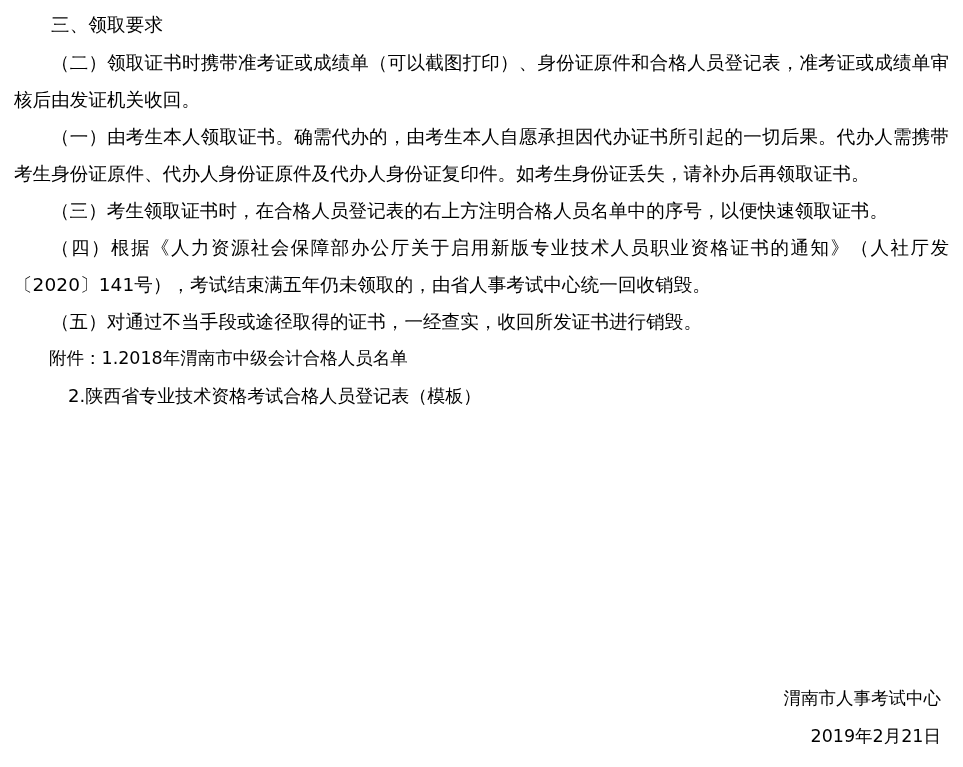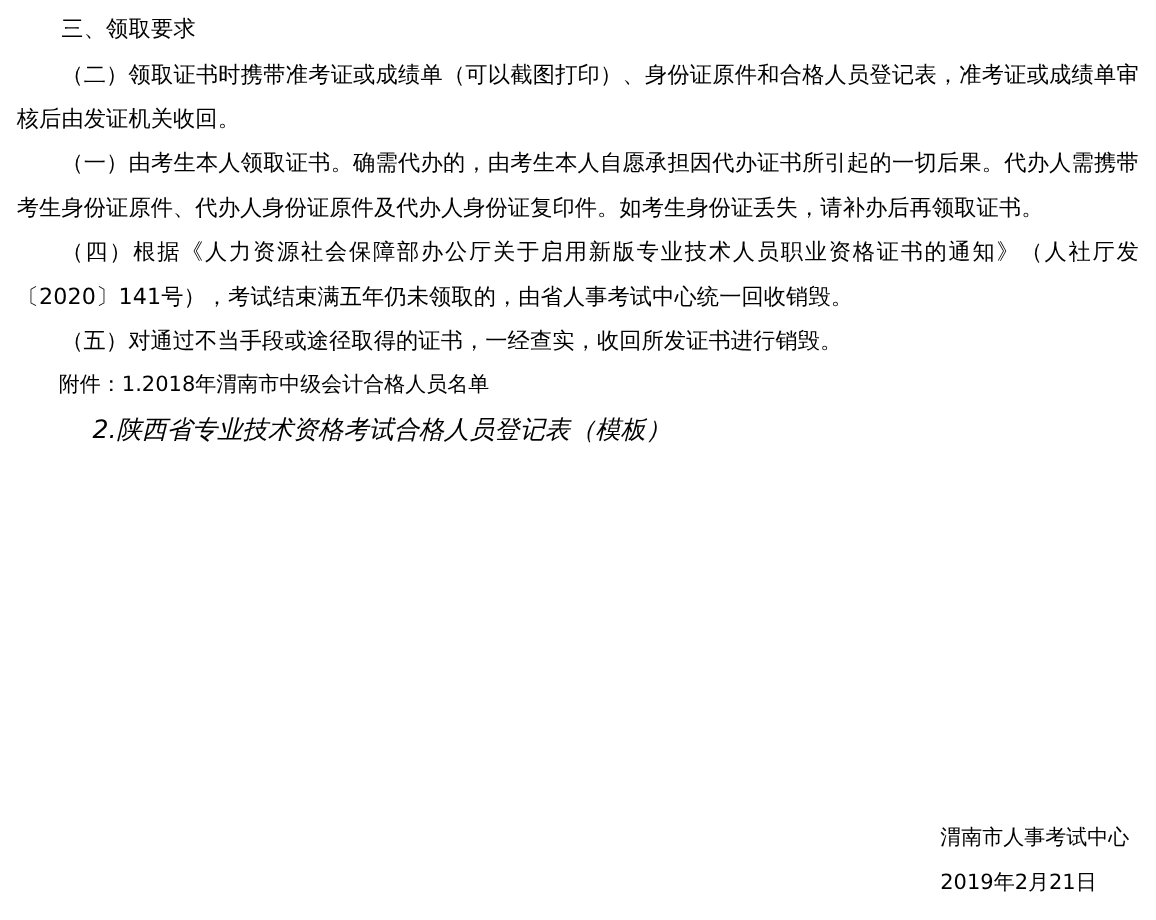--- a/index.html
+++ b/index.html
@@ -39,49 +39,49 @@
   }
   .attach-block {
   }
   .attach-line1 {
     font-size: 17.5px;
     line-height: 37px;
     text-indent: 2em;
     margin: 0;
   }
   .attach-line2 {
-    font-size: 21px;
+    font-size: 18px;
     line-height: 37px;
     text-indent: 3em;
     margin: 0;
-    font-style: italic;
   }
   .signature {
     position: absolute;
     right: 22px;
     bottom: 12px;
-    text-align: left;
+    text-align: right;
     font-size: 17.5px;
     line-height: 38px;
   }
   .signature div {
     white-space: nowrap;
   }
 </style>
 </head>
 <body>
 
 <div class="page">
 
   <p class="section-heading">三、领取要求</p>
 
   <p class="para">（二）领取证书时携带准考证或成绩单（可以截图打印）、身份证原件和合格人员登记表，准考证或成绩单审核后由发证机关收回。</p>
 
   <p class="para">（一）由考生本人领取证书。确需代办的，由考生本人自愿承担因代办证书所引起的一切后果。代办人需携带考生身份证原件、代办人身份证原件及代办人身份证复印件。如考生身份证丢失，请补办后再领取证书。</p>
 
+  <p class="para">（三）考生领取证书时，在合格人员登记表的右上方注明合格人员名单中的序号，以便快速领取证书。</p>
 
   <p class="para">（四）根据《人力资源社会保障部办公厅关于启用新版专业技术人员职业资格证书的通知》（人社厅发〔2020〕141号），考试结束满五年仍未领取的，由省人事考试中心统一回收销毁。</p>
 
   <p class="para">（五）对通过不当手段或途径取得的证书，一经查实，收回所发证书进行销毁。</p>
 
   <div class="attach-block">
     <p class="attach-line1">附件：1.2018年渭南市中级会计合格人员名单</p>
     <p class="attach-line2">2.陕西省专业技术资格考试合格人员登记表（模板）</p>
   </div>
 

